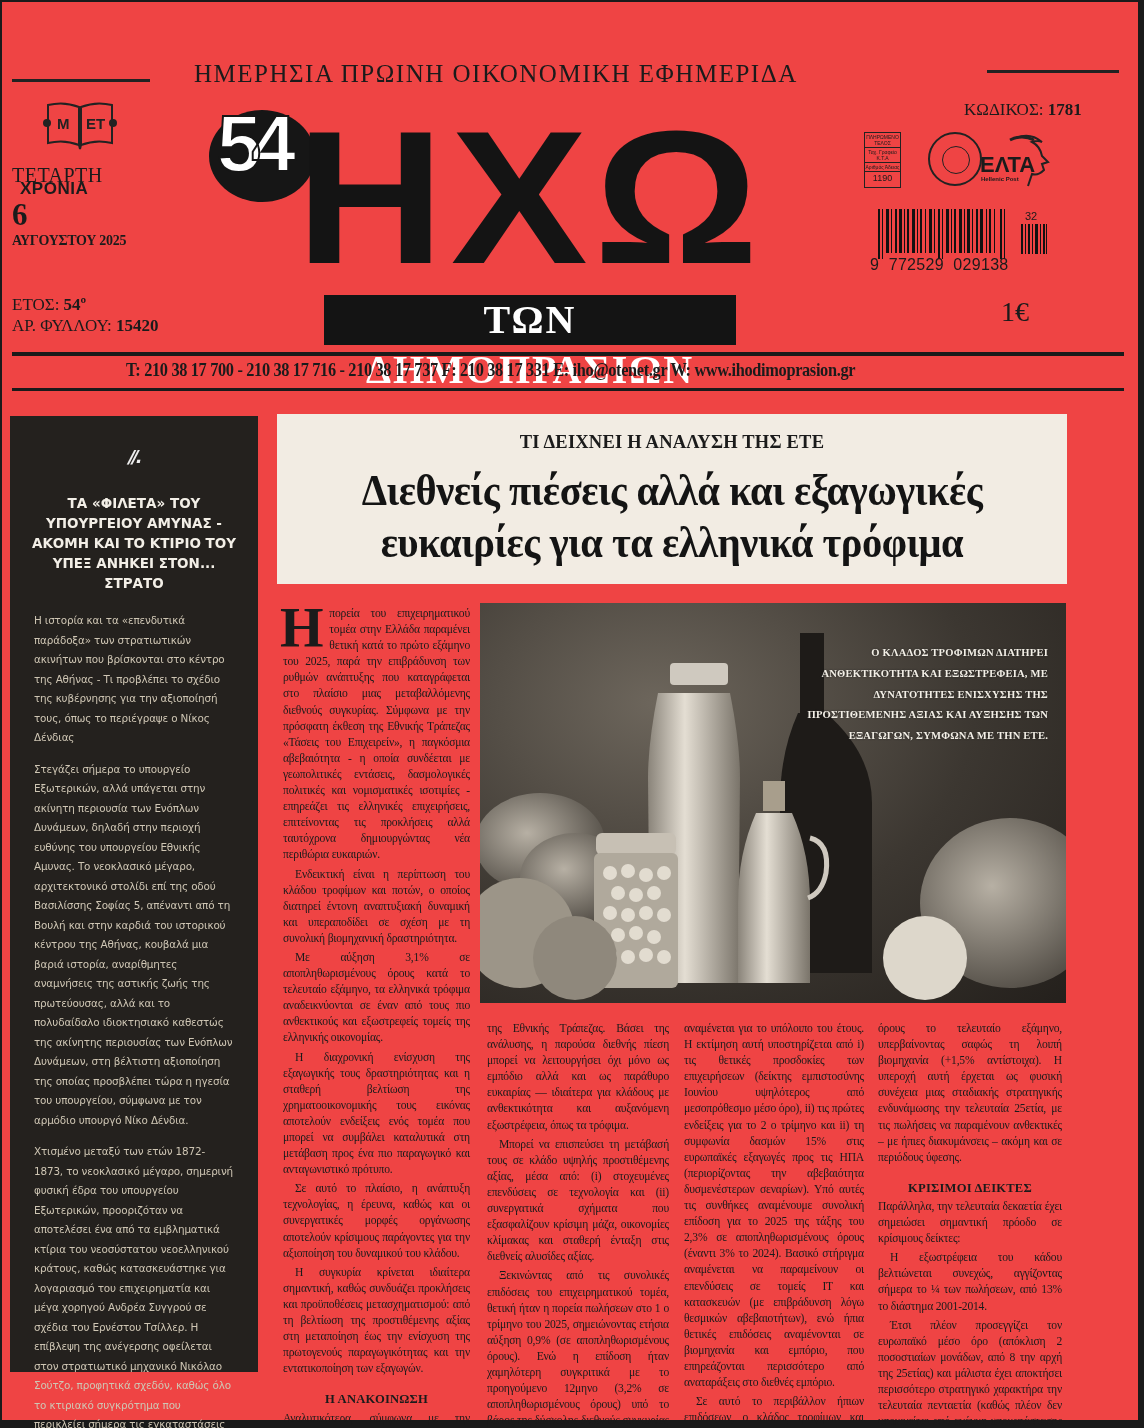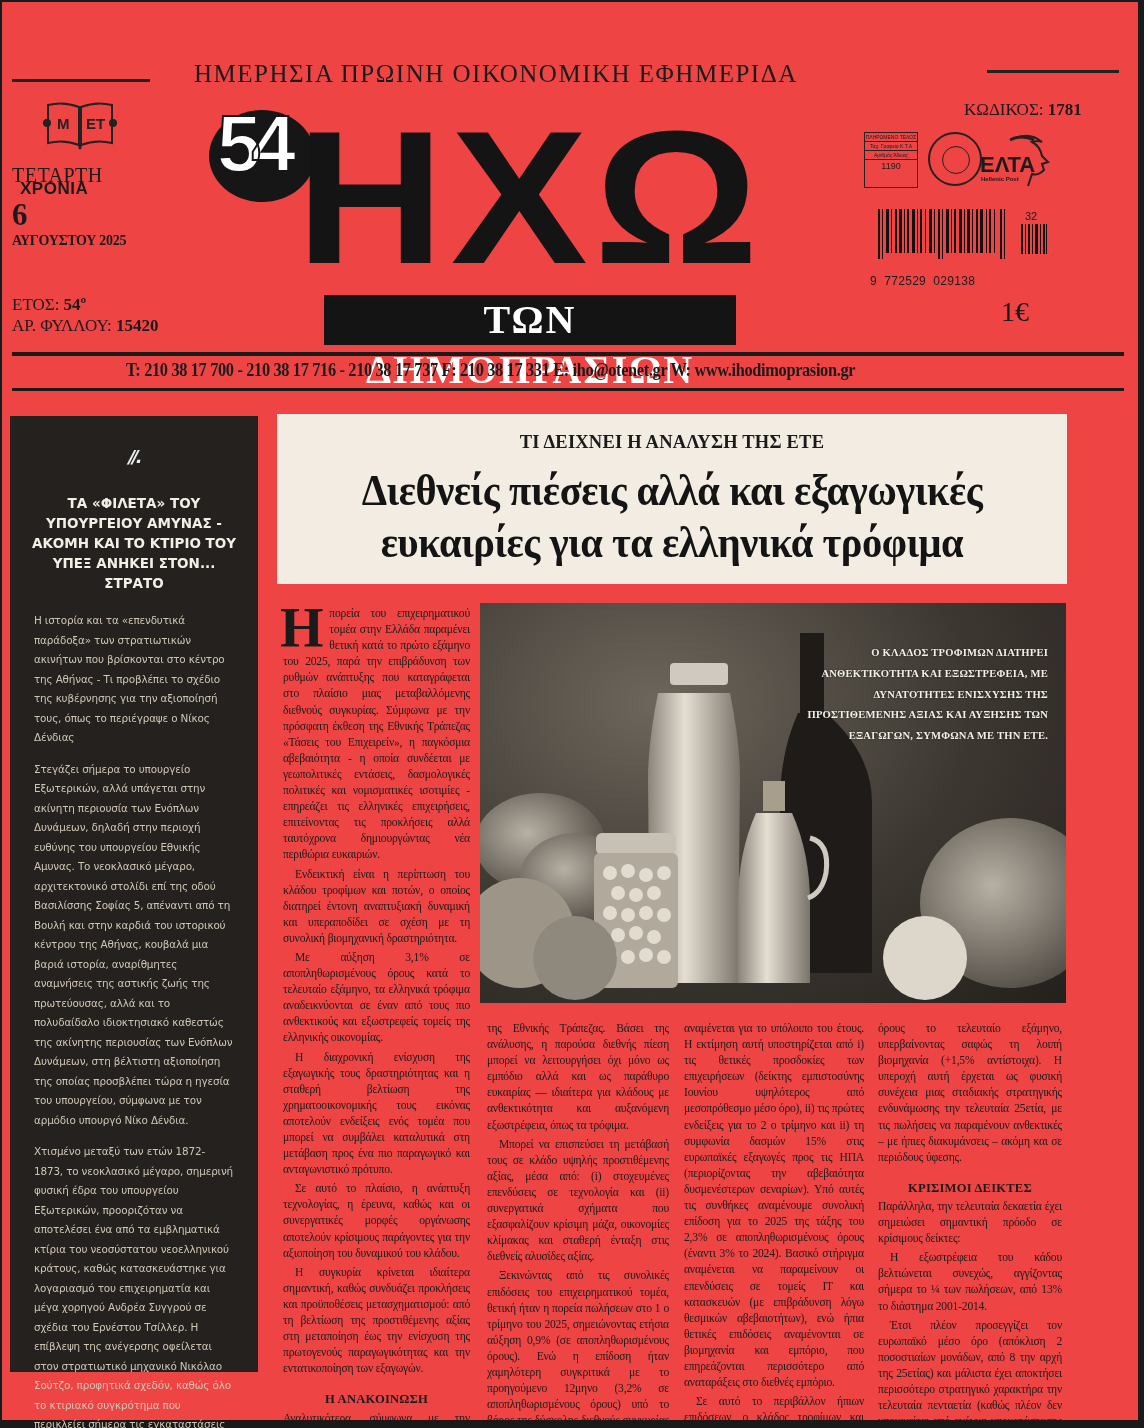--- a/index.html
+++ b/index.html
@@ -46,34 +46,34 @@
     transform: scaleX(1.08); transform-origin: left top;
   }
   .logo-sub {
     position: absolute; left: 322px; top: 293px; width: 412px; height: 50px; background: #141414;
     color: #fff; font-family: Liberation Serif, serif; font-weight: bold; font-size: 40px;
     letter-spacing: 2px; text-align: center; line-height: 50px;
   }
   .code-line { position: absolute; left: 962px; top: 98px; font-size: 17px; }
   .code-line b { font-weight: bold; }
   .paid-box {
-    position: absolute; left: 862px; top: 130px; width: 54px; height: 56px; border: 1.5px solid #222;
+    position: absolute; left: 862px; top: 130px; width: 37px; height: 56px; border: 1.5px solid #222;
     font-family: "Liberation Sans", sans-serif; font-size: 5px; line-height: 1.2; text-align: center;
   }
   .paid-box div { border-bottom: 1px solid #222; padding: 1px 0; }
   .paid-box div:last-child { border-bottom: none; font-size: 9px; }
   .seal { position: absolute; left: 926px; top: 130px; width: 54px; height: 54px; border: 2px solid #222; border-radius: 50%; }
   .seal::after { content: ""; position: absolute; left: 12px; top: 12px; width: 26px; height: 26px; border: 1.5px solid #222; border-radius: 50%; }
   .elta { position: absolute; left: 978px; top: 150px; font-family: "Liberation Sans", sans-serif; font-weight: bold; font-size: 22px; }
   .elta-sub { position: absolute; left: 979px; top: 174px; font-family: "Liberation Sans", sans-serif; font-size: 6px; font-weight: bold; }
   .elta-head { position: absolute; left: 1000px; top: 130px; width: 50px; height: 55px; }
   .barcode { position: absolute; left: 874px; top: 207px; width: 132px; height: 50px; }
   .barcode-add { position: absolute; left: 1018px; top: 222px; width: 28px; height: 30px; }
   .barcode-add-num { position: absolute; left: 1023px; top: 208px; font-family: "Liberation Sans", sans-serif; font-size: 11px; }
-  .barcode-num { position: absolute; left: 868px; top: 254px; font-family: "Liberation Sans", sans-serif; font-size: 12px; letter-spacing: 0.3px; margin-top: 18px; }
+  .barcode-num { position: absolute; left: 868px; top: 254px; font-family: "Liberation Sans", sans-serif; font-size: 16px; letter-spacing: 0.3px; }
   .price { position: absolute; left: 999px; top: 294px; font-size: 28px; }
   .contact-rule-top { position: absolute; left: 10px; top: 350px; width: 1112px; height: 4px; background: #1a1a1a; }
   .contact-line {
     position: absolute; left: 124px; top: 357px; font-size: 19px; font-weight: bold; white-space: nowrap;
     letter-spacing: -0.4px; transform: scaleX(0.86); transform-origin: left top;
   }
   .contact-rule-bottom { position: absolute; left: 10px; top: 386px; width: 1112px; height: 3px; background: #1a1a1a; }
 
   
   .sidebar {

